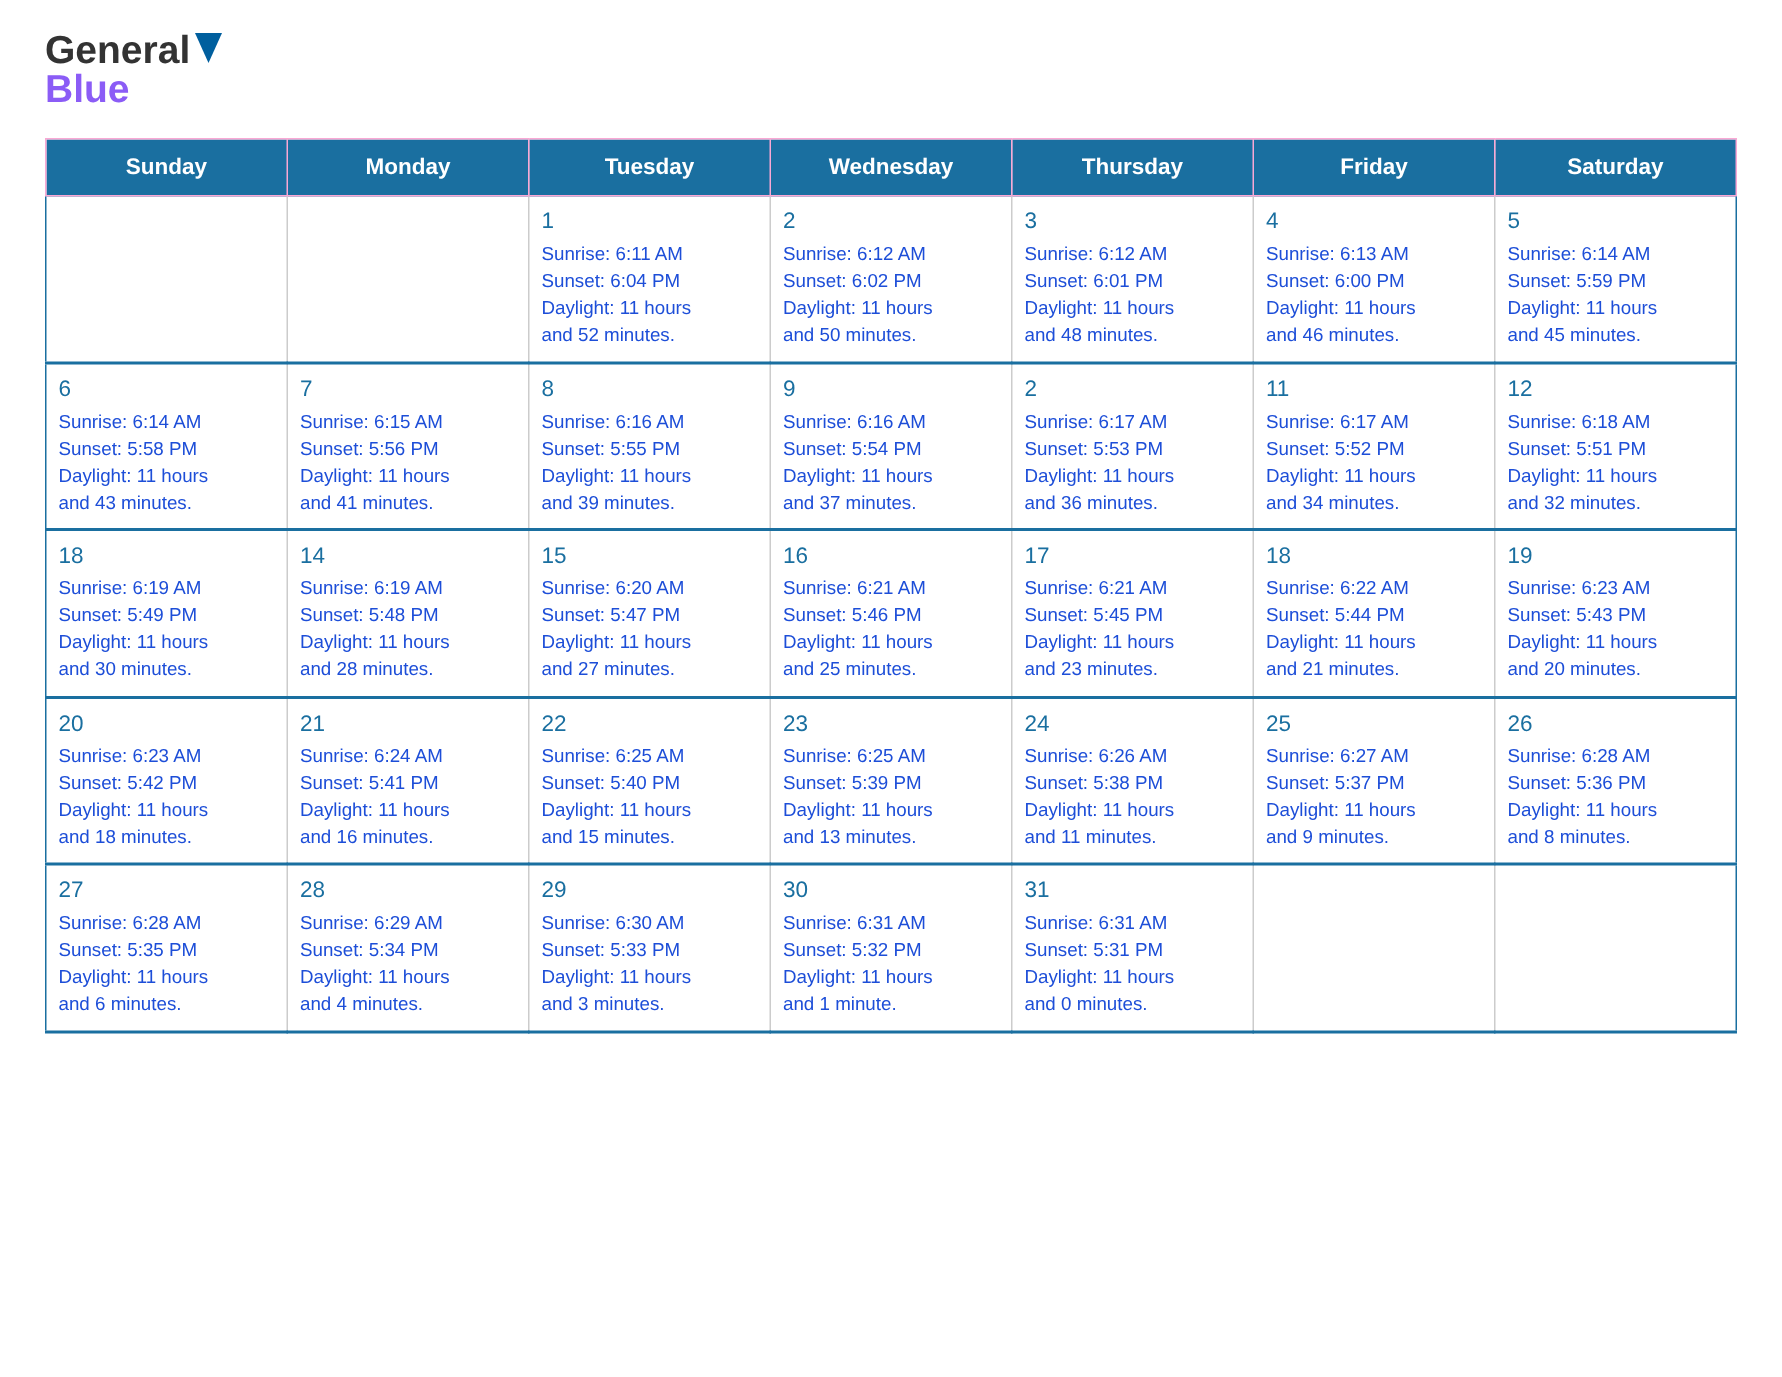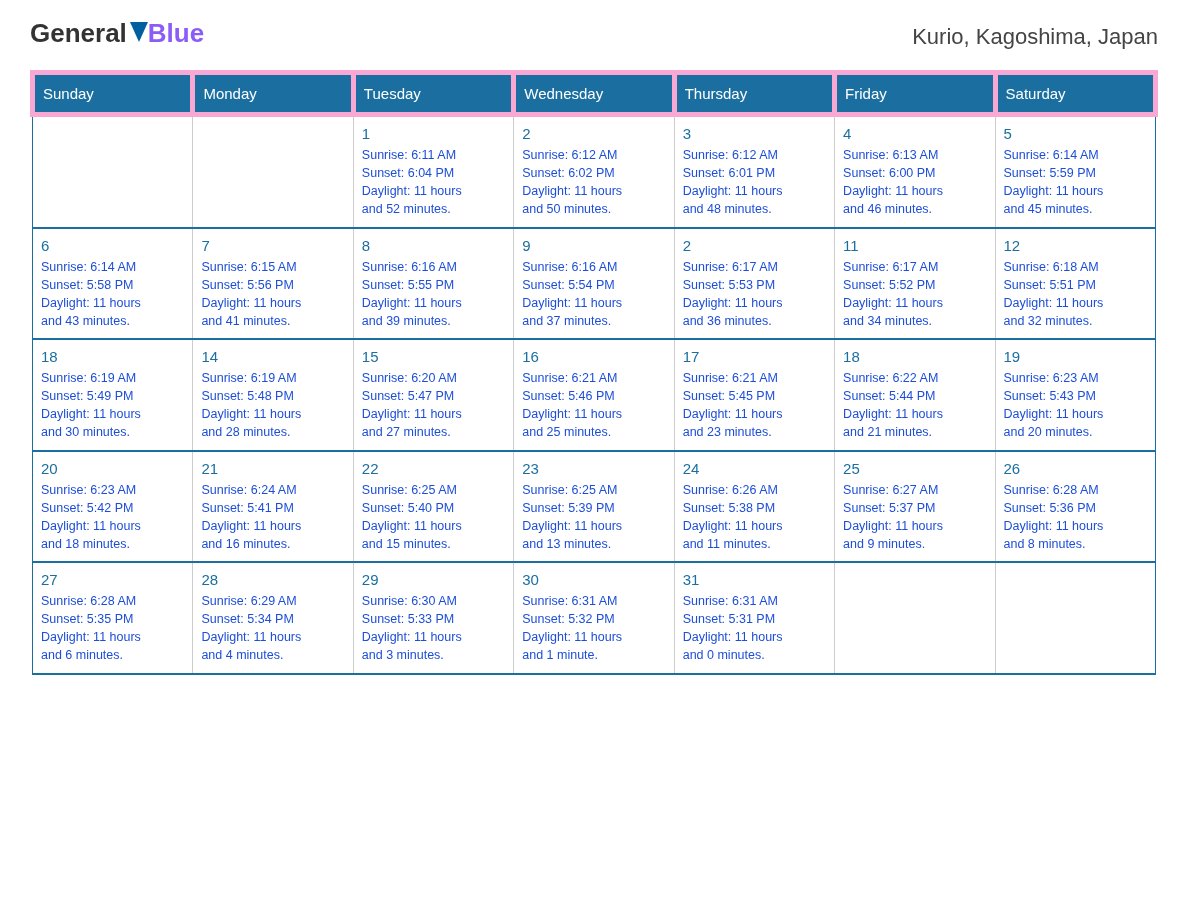--- a/index.html
+++ b/index.html
@@ -11,21 +11,21 @@
       min-height: 918px;
     }
     .header-area {
       display: flex;
       justify-content: space-between;
       align-items: flex-start;
       margin-bottom: 20px;
     }
     .logo {
       display: flex;
-      flex-direction: row;
+      flex-direction: column;
       align-items: flex-start;
     }
     .logo-general {
       font-size: 26px;
       font-weight: bold;
       color: #333;
       letter-spacing: 0;
       line-height: 1;
     }
     .logo-blue {
@@ -54,24 +54,24 @@
       width: 100%;
       border-collapse: collapse;
       table-layout: fixed;
     }
     thead tr {
       background-color: #1a6fa0;
     }
     thead th {
       color: #fff;
       padding: 10px 8px;
-      text-align: left;
+      text-align: center;
       font-size: 15px;
-      font-weight: normal;
-      border: 5px solid #f9a8d4;
+      font-weight: bold;
+      border: 1px solid #f9a8d4;
     }
     tbody tr {
       border-bottom: 2px solid #1a6fa0;
     }
     tbody td {
       vertical-align: top;
       padding: 8px;
       font-size: 13px;
       color: #222;
       border-left: 1px solid #ccc;
@@ -108,21 +108,20 @@
   <div class="logo">
     <div class="logo-line1">
       <span class="logo-general">General</span>
       <svg width="18" height="20" viewBox="0 0 18 20" style="margin-left:3px;margin-bottom:2px;">
         <polygon points="0,0 18,0 9,20" fill="#005f9e"></polygon>
       </svg>
     </div>
     <div class="logo-blue">Blue</div>
   </div>
   <div class="title-area">
-    <h2>Kurio, Kagoshima, Japan</h2>
   </div>
 </div>
 
 <table>
   <thead>
     <tr>
       <th>Sunday</th>
       <th>Monday</th>
       <th>Tuesday</th>
       <th>Wednesday</th>

